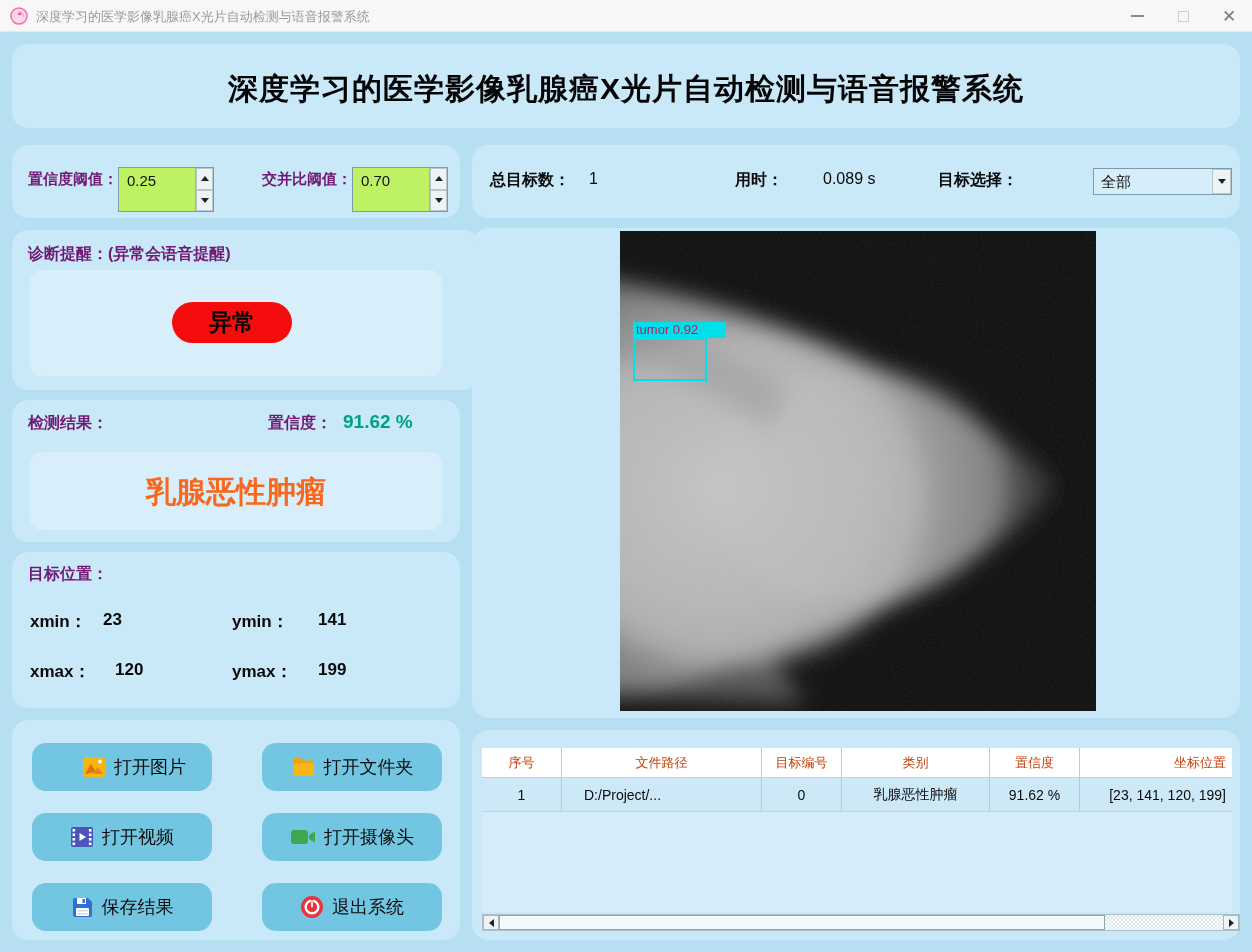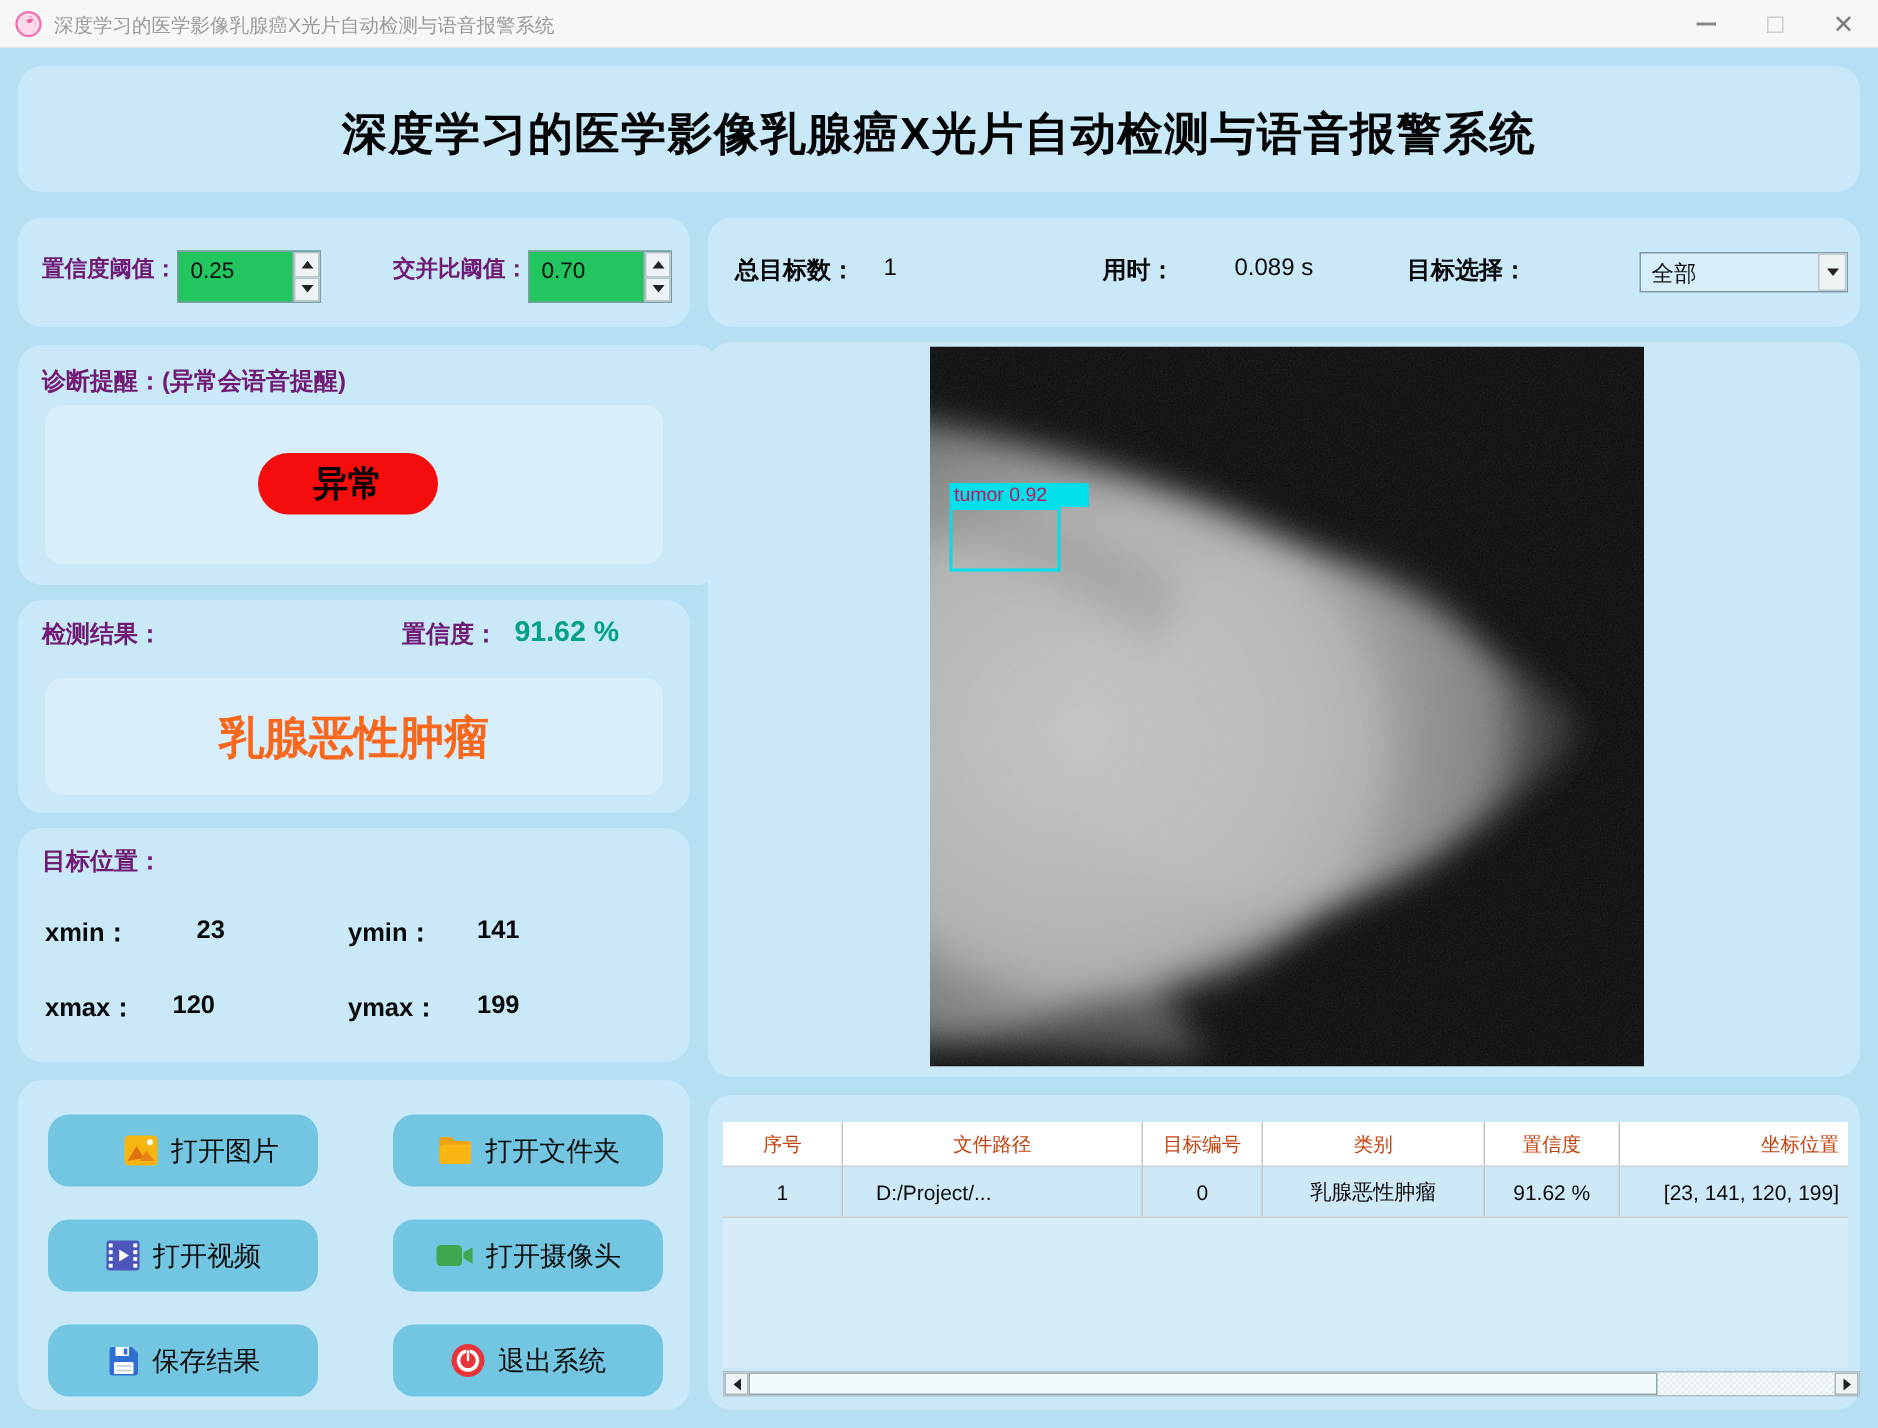--- a/index.html
+++ b/index.html
@@ -21,21 +21,21 @@
 
   
   .panel { position:absolute; background:#c9e8f8; border-radius:16px; }
   .inner-panel { position:absolute; background:#d8eefa; border-radius:12px; }
   .sec-label { position:absolute; font-size:16px; font-weight:bold; color:#701a75; }
 
   
   .header-title { position:absolute; left:0; right:0; top:25px; text-align:center; font-size:30px; font-weight:bold; color:#050505; letter-spacing:1px; }
 
   
-  .spinbox { position:absolute; height:35px; background:#22c55e; border:1px solid #7f9aa8; display:flex;justify-content:space-between; }
+  .spinbox { position:absolute; height:45px; background:#bef264; border:1px solid #7f9aa8; display:flex;justify-content:space-between; }
   .spin-value { flex:1; font-size:15px; color:#111; padding:4px 0 0 8px; }
   .spin-btns { width:18px; display:flex; flex-direction:column; border-left:1px solid #9fb4bf; }
   .spin-btn { flex:1; background:#eef3f6; border:1px solid #b9c6cd; display:flex; align-items:center; justify-content:center; }
   .tri-up { width:0; height:0; border-left:4px solid transparent; border-right:4px solid transparent; border-bottom:5px solid #222; }
   .tri-down { width:0; height:0; border-left:4px solid transparent; border-right:4px solid transparent; border-top:5px solid #222; }
 
   .dropdown { position:absolute; height:27px; background:#d6edfa; border:1px solid #7f9aa8; display:flex; }
   .dd-value { flex:1; font-size:15px; color:#111; padding:4px 0 0 7px; }
   .dd-btn { width:19px; background:#eef3f6; border:1px solid #b9c6cd; display:flex; align-items:center; justify-content:center; }
 
@@ -163,21 +163,21 @@
     <span class="sec-label" style="left:256px; top:13px;">置信度：</span>
     <span class="conf-value" style="left:331px; top:11px;">91.62 %</span>
     <div class="inner-panel" style="left:18px; top:52px; width:412px; height:78px;">
       <div class="class-name">乳腺恶性肿瘤</div>
     </div>
   </div>
 
   <div class="panel" style="left:12px; top:552px; width:448px; height:156px;">
     <span class="sec-label" style="left:16px; top:12px;">目标位置：</span>
     <span class="pos-item" style="left:18px; top:58px;">xmin：</span>
-    <span class="pos-item" style="left:119px; top:58px;">23</span>
+    <span class="pos-item" style="left:91px; top:58px;">23</span>
     <span class="pos-item" style="left:220px; top:58px;">ymin：</span>
     <span class="pos-item" style="left:306px; top:58px;">141</span>
     <span class="pos-item" style="left:18px; top:108px;">xmax：</span>
     <span class="pos-item" style="left:103px; top:108px;">120</span>
     <span class="pos-item" style="left:220px; top:108px;">ymax：</span>
     <span class="pos-item" style="left:306px; top:108px;text-align:right;">199</span>
   </div>
 
   <div class="panel" style="left:12px; top:720px; width:448px; height:220px;">
     <div class="tool-btn" style="left:20px; top:23px;padding-left:24px;">

